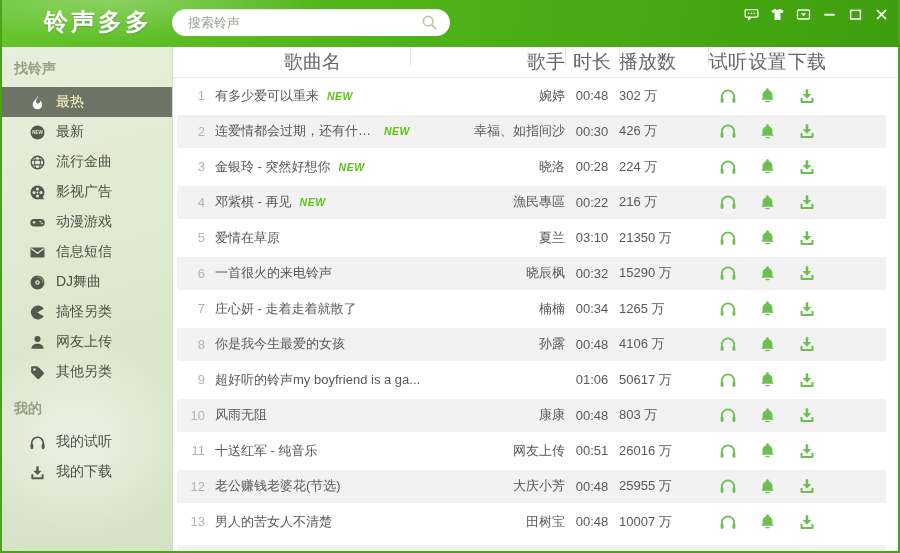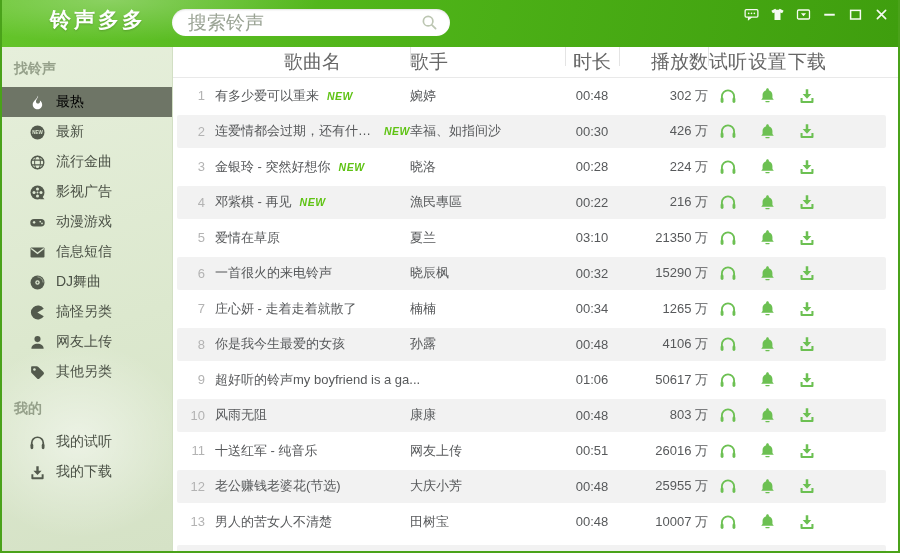--- a/index.html
+++ b/index.html
@@ -11,57 +11,57 @@
     background:#fff;
   }
   
   .titlebar{
     position:absolute;left:0;top:0;width:896px;height:47px;
     background:
       radial-gradient(ellipse 300px 60px at 12% 0%, rgba(255,255,255,.28), transparent 70%),
       linear-gradient(100deg,#64c42a 0%,#4eb318 45%,#3f9e0e 100%);
   }
   .logo{
-    position:absolute;left:48px;top:6px;color:#fff;font-size:21px;font-weight:bold;
+    position:absolute;left:42px;top:6px;color:#fff;font-size:24px;font-weight:bold;
     letter-spacing:3px;text-shadow:0 1px 2px rgba(0,0,0,.18);white-space:nowrap;
   }
   .search{
     position:absolute;left:170px;top:9px;width:278px;height:27px;background:#fff;
     border-radius:14px;display:flex;align-items:center;padding:0 12px 0 16px;
     box-shadow:inset 0 1px 2px rgba(0,0,0,.12);
   }
-  .search .ph{flex:1;color:#9aa394;font-size:19px;}
+  .search .ph{flex:1;color:#9aa394;font-size:13px;}
   .search .sicon{width:17px;height:17px;color:#bcc6b2;}
   .controls{position:absolute;right:8px;top:7px;display:flex;align-items:center;}
   .ctrl{width:17px;height:15px;color:#fff;margin-left:9px;cursor:pointer;opacity:.95;}
   .ctrl svg,.sicon svg,.si-icon svg,.icon-btn svg{display:block;width:100%;height:100%;}
   
   .sidebar{
     position:absolute;left:0;top:47px;width:171px;height:504px;
     background:
       radial-gradient(ellipse 160px 140px at 45% 78%, rgba(255,255,255,.5), transparent 70%),
       linear-gradient(165deg,#e6efdb 0%,#dce8ce 55%,#d5e2c6 100%);
     border-right:1px solid #d2dfc4;
   }
   .side-label{padding:13px 0 9px 12px;color:#96a18b;font-size:14px;font-weight:bold;}
   .side-item{
     height:30px;display:flex;align-items:center;padding-left:27px;
     color:#4b5146;font-size:14px;cursor:pointer;white-space:nowrap;
   }
   .side-item .si-icon{width:17px;height:17px;color:#535a4d;margin-right:10px;flex:0 0 auto;}
-  .side-item.active{background:#6e7566;color:#000000;}
+  .side-item.active{background:#6e7566;color:#fef9c3;}
   .side-item.active .si-icon{color:#fff;}
   
   .main{position:absolute;left:171px;top:47px;width:725px;height:504px;background:#fff;overflow:hidden;}
   .thead{display:flex;align-items:center;height:31px;border-bottom:1px solid #e9e9e9;color:#666;font-size:19px;}
   .c-idx{width:42px;flex:0 0 auto;}
   .c-title{flex:1 1 auto;min-width:0;}
-  .c-singer{width:155px;flex:0 0 auto;text-align:left;}
+  .c-singer{width:155px;flex:0 0 auto;text-align:right;}
   .c-dur{width:54px;flex:0 0 auto;text-align:center;}
-  .c-plays{width:89px;flex:0 0 auto;text-align:right;}
+  .c-plays{width:89px;flex:0 0 auto;text-align:left;}
   .c-act{width:40px;flex:0 0 auto;text-align:center;}
   .c-act.b{width:39px;}
   .c-pad{width:71px;flex:0 0 auto;}
   .thead .c-title{text-align:center;}
   .thead .hdiv{position:relative;}
   .thead .hdiv::before{content:"";position:absolute;left:0;top:-3px;height:20px;width:1px;background:#e4e4e4;}
   .row{
     position:relative;display:flex;align-items:center;height:35.5px;
     font-size:13px;color:#57595b;cursor:default;
   }

